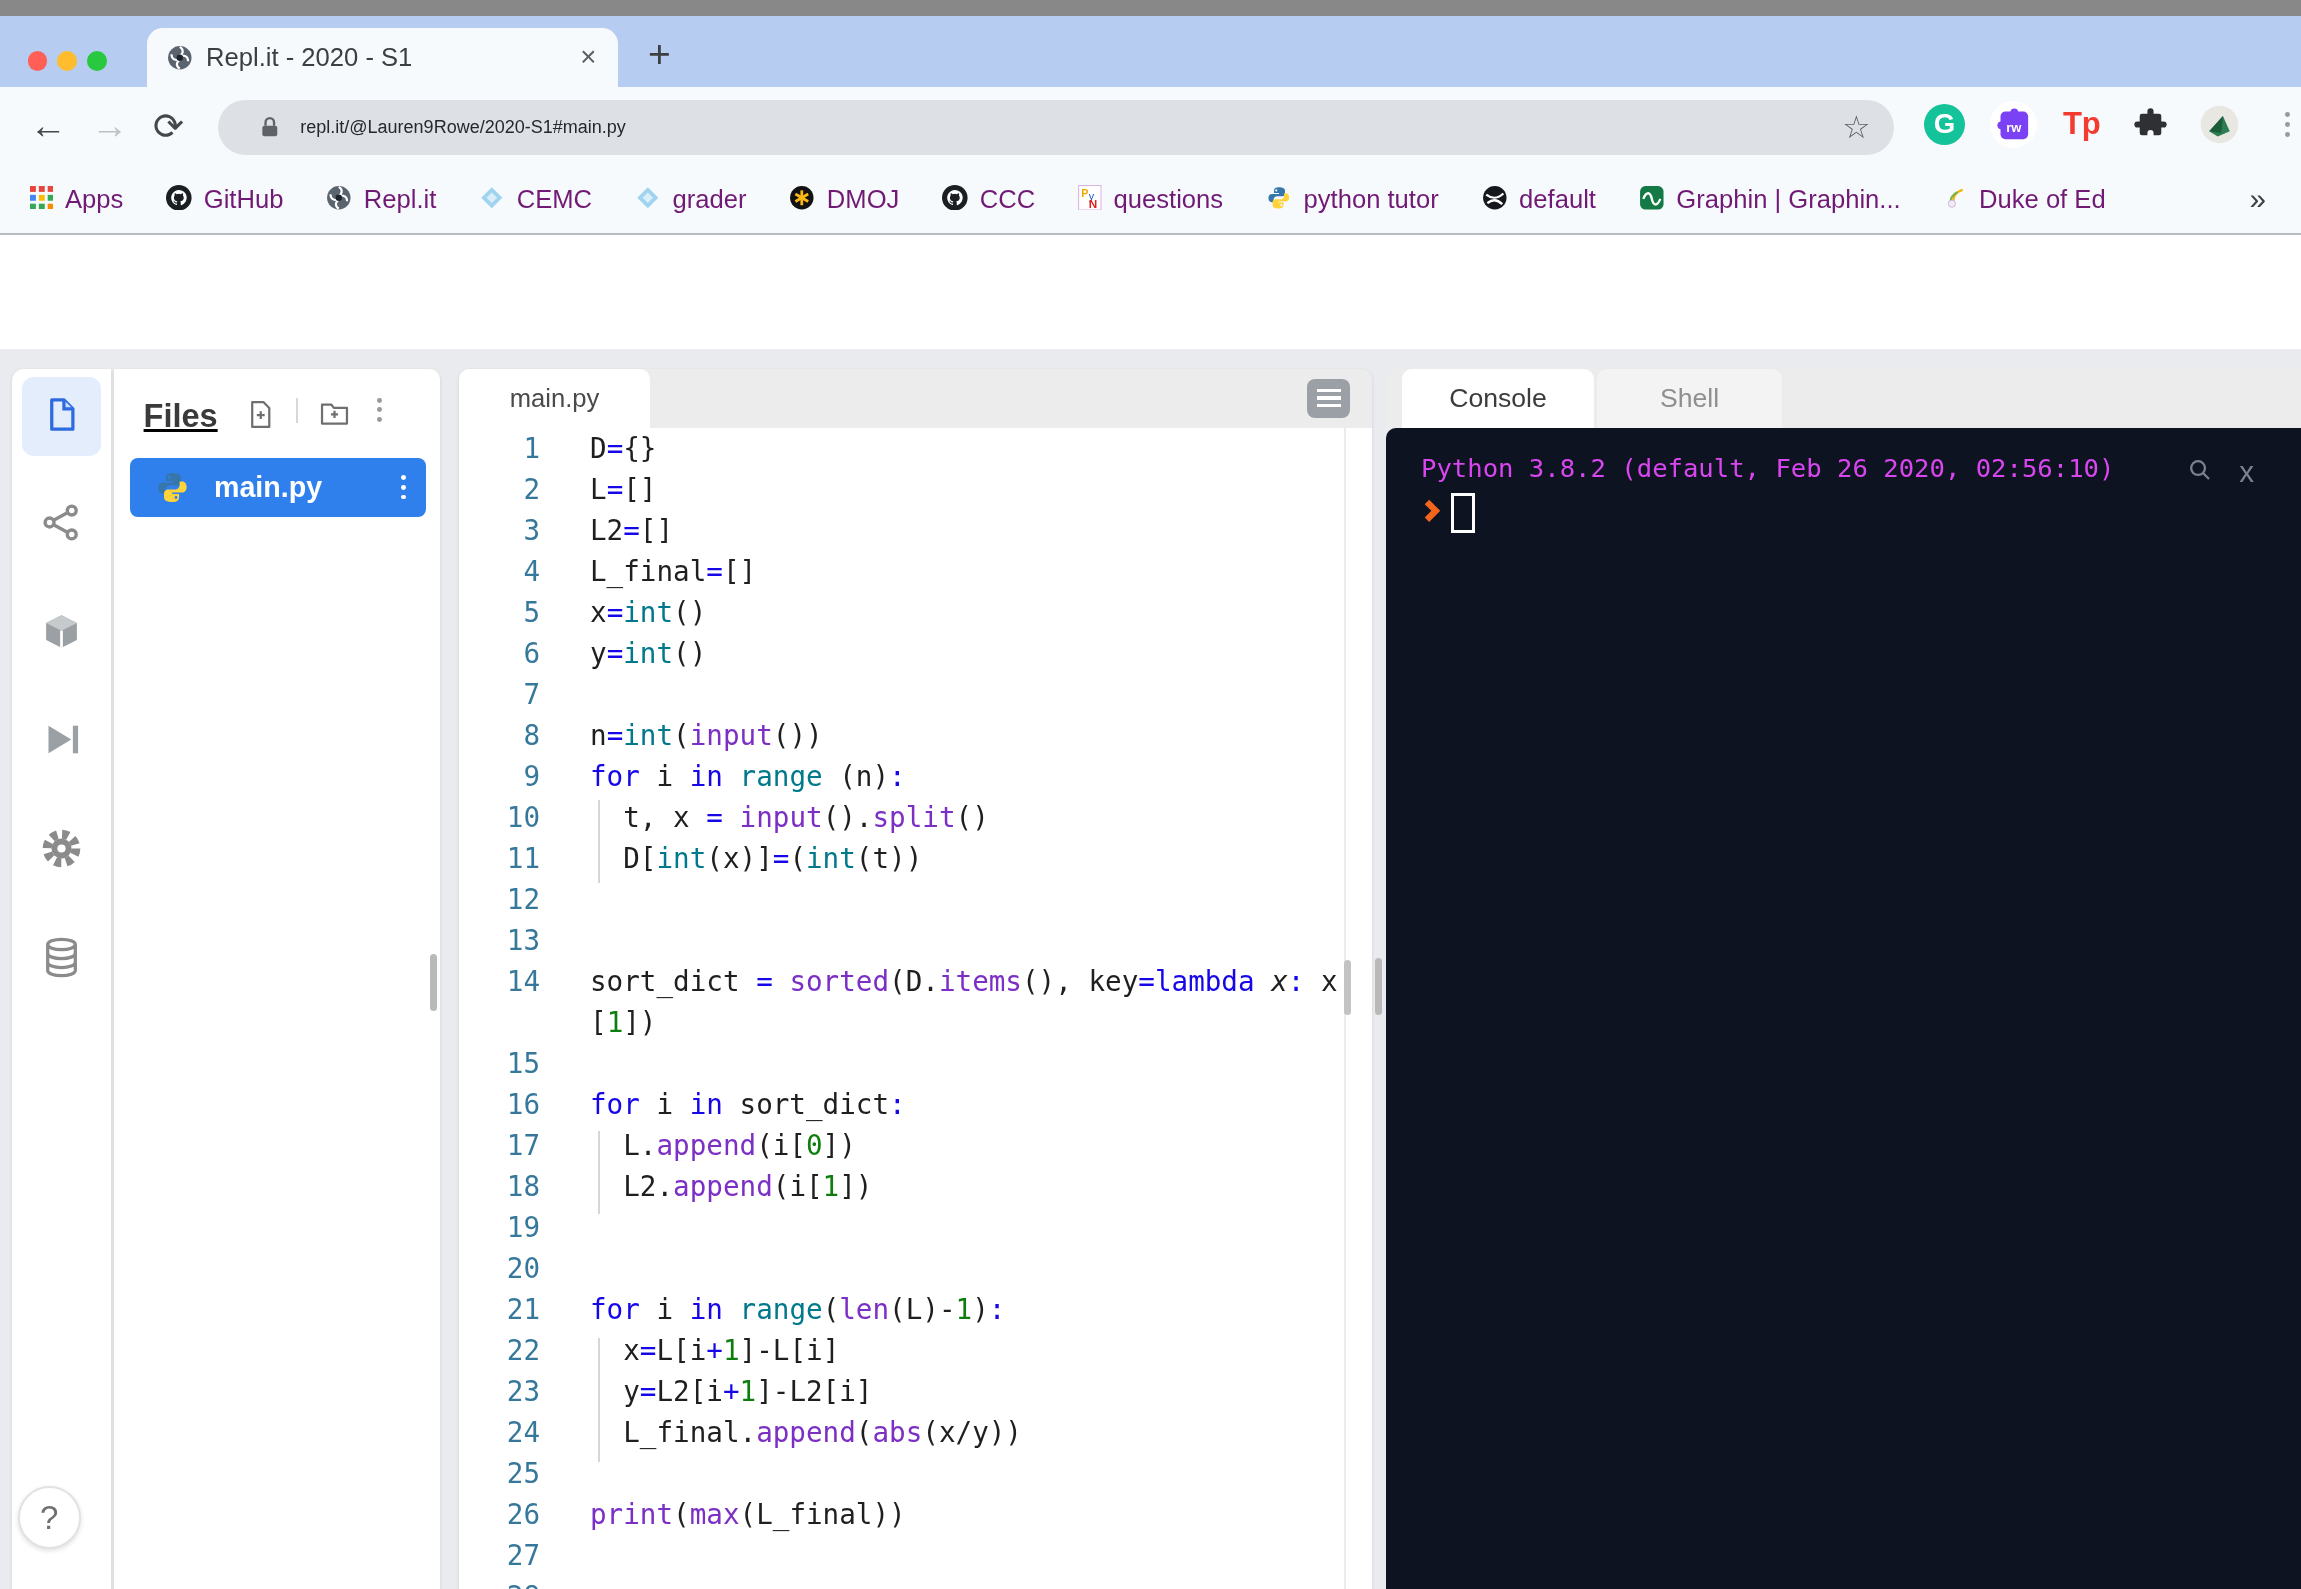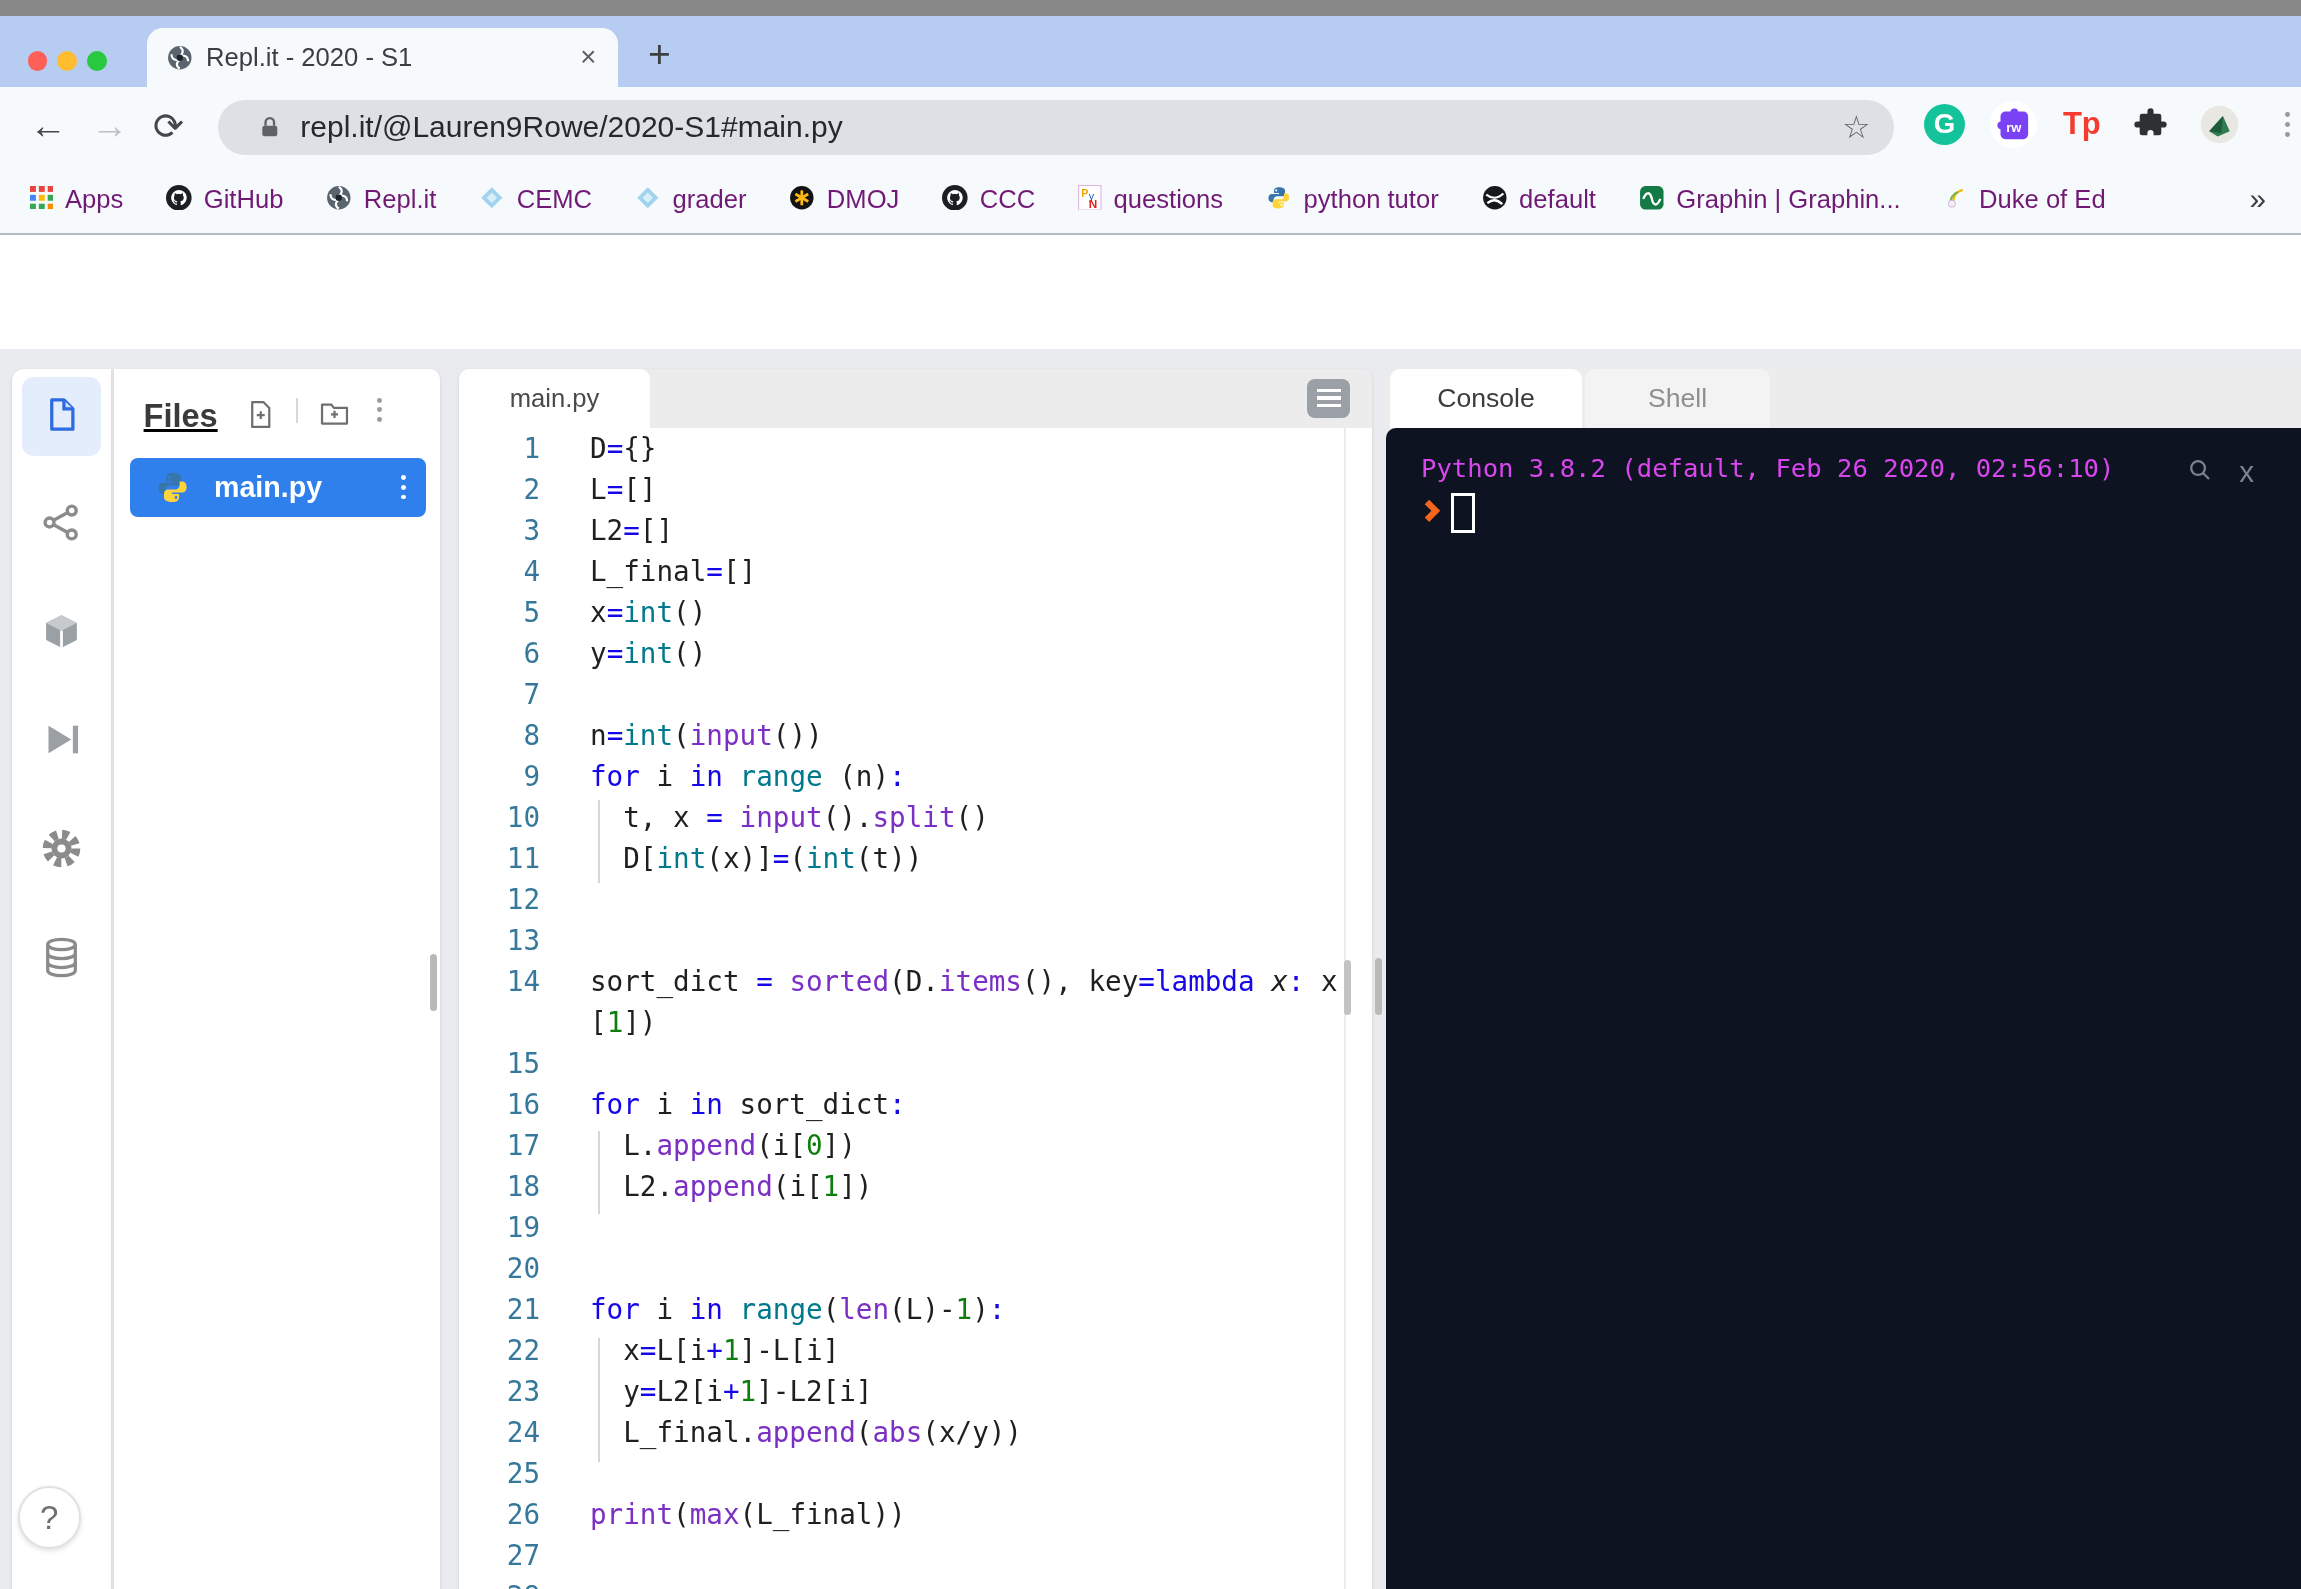--- a/index.html
+++ b/index.html
@@ -12,21 +12,21 @@
     border-radius:15.8px 15.8px 0 0;display:flex;align-items:center;}
   .btab .fav{margin-left:19.7px;width:25.6px;height:25.6px;}
   .btab .ttl{margin-left:13.8px;font-size:25.6px;color:#3b3e42;}
   .btab .cls{position:absolute;right:21.7px;font-size:27.6px;color:#5a5d61;}
   .newtab{position:absolute;left:648px;top:15.8px;font-size:39px;color:#3c4043;font-weight:300;}
   .toolbar{position:absolute;left:0;top:71px;width:2301px;height:81px;background:#f7fafd;}
   .navic{position:absolute;top:17.7px;font-size:37px;color:#44474b;}
   .pill{position:absolute;left:218px;top:12.8px;width:1676px;height:55px;border-radius:27.6px;
     background:#dde1e6;display:flex;align-items:center;}
   .pill .lock{margin-left:39px;width:25.6px;height:25.6px;}
-  .pill .url{margin-left:17.7px;font-size:30px;color:#26282b;}
+  .pill .url{margin-left:17.7px;font-size:18px;color:#26282b;}
   .pill .star{position:absolute;right:23.6px;font-size:31.5px;color:#5f6368;}
   .ext{position:absolute;top:13.8px;display:flex;align-items:center;gap:21.7px;left:1921px;}
   .extb{width:47px;height:47px;display:flex;align-items:center;justify-content:center;}
   .gcircle{width:41px;height:41px;border-radius:50%;background:#15c39a;color:#fff;
     font-weight:bold;font-size:27.6px;display:flex;align-items:center;justify-content:center;}
   .rwwrap{width:47px;height:47px;border-radius:50%;background:#fff;display:flex;align-items:center;justify-content:center;}
   .tp{font-size:31px;font-weight:800;color:#f43b30;}
   .bookbar{position:absolute;left:0;top:152px;width:2301px;height:65px;background:#f7fafd;
     border-bottom:2px solid #b9bcbe;}
   .bklist{position:absolute;left:29.6px;top:0;height:63px;display:flex;align-items:center;gap:43px;}
@@ -91,21 +91,21 @@
   .crow{display:flex;height:41px;align-items:center;font-family:"DejaVu Sans Mono",monospace;font-size:27.6px;}
   .ln{width:81px;text-align:right;color:#36789b;flex:none;}
   .ct{margin-left:50px;white-space:pre;color:#1f1f1f;}
   .tk-k{color:#1607e8;} .tk-b{color:#00798c;} .tk-f{color:#7c2fc4;}
   .tk-n{color:#0d7d0d;} .tk-i{font-style:italic;color:#1f1f1f;}
   .iguide{position:absolute;left:139px;width:2px;background:#d6d6d6;}
   .escroll{position:absolute;right:25.6px;top:59px;width:2px;height:1178px;background:#ebebeb;}
   .ehandle{position:absolute;right:20.7px;top:591px;width:6.9px;height:55px;border-radius:3.9px;background:#c3c3c3;}
   .ghandle{position:absolute;width:6.9px;height:57px;border-radius:3.9px;background:#b9b9b9;}
   .console{left:1386px;top:19.7px;width:915px;height:1237px;background:#ececec;border-radius:9.9px 0 0 0;box-shadow:none;}
-  .ctabs{position:absolute;left:4px;top:0;height:59px;display:flex;justify-content:space-between;}
+  .ctabs{position:absolute;left:16px;top:0;height:59px;display:flex;justify-content:space-between;}
   .ctab{height:59px;display:flex;align-items:center;justify-content:center;font-size:26.6px;}
   .ctab.on{width:192px;background:#fff;border-radius:9.9px 9.9px 0 0;color:#3c3c3c;}
   .ctab.off{width:185px;background:#f3f3f3;border-radius:9.9px 9.9px 0 0;color:#8f8f8f;margin-left:3px;}
   .cbody{position:absolute;left:0;top:59px;width:915px;height:1178px;background:#0e1321;border-radius:9.9px 0 0 0;}
   .banner{position:absolute;left:35px;top:25.6px;font-family:"DejaVu Sans Mono",monospace;
     font-size:25.6px;color:#d946ef;white-space:pre;}
   .cicons{position:absolute;right:47px;top:27.6px;display:flex;gap:25.6px;align-items:center;}
   .cicons .x{color:#7b828e;font-size:29.6px;}
   .promptrow{position:absolute;left:37px;top:65px;display:flex;align-items:center;gap:7.9px;}
   .cursor{width:18.7px;height:34px;border:3px solid #fff;}

